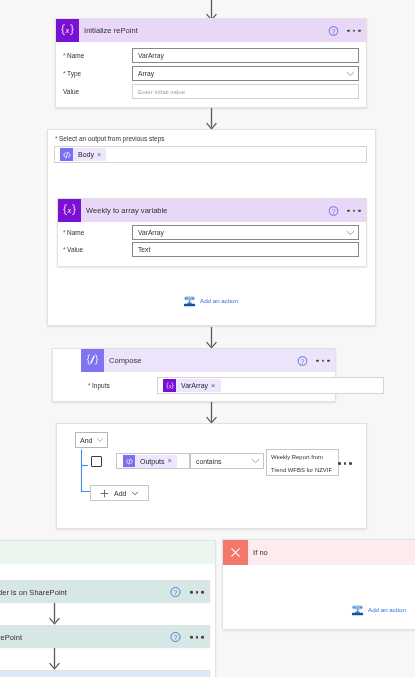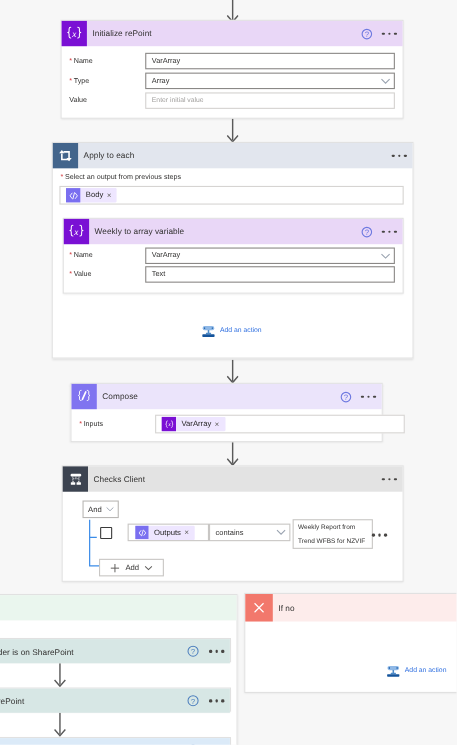--- a/index.html
+++ b/index.html
@@ -108,35 +108,20 @@
       </div>
     </div>
   </div>
 
   <svg class="arrow" style="left:206px;top:108px;width:11px;" width="11" height="22" viewBox="0 0 11 22">
     <path d="M5.5 0 L5.5 19.5" stroke="#5a5a5a" stroke-width="1.3" fill="none"></path>
     <path d="M0.6 15.1 L5.5 20.8 L10.4 15.1" stroke="#5a5a5a" stroke-width="1.3" fill="none"></path>
   </svg>
 
   <div class="card" id="card-foreach" style="left:47px;top:129px;width:329px;height:197px;">
-    <div class="chead" style="background:#e2e6ee;height:23px;">
-      <div class="cicon" style="background:#43658c;width:23px;height:23px;flex:0 0 23px;">
-        <svg width="15" height="15" viewBox="0 0 16 16">
-          <path d="M4.5 6.0 V11.7 H11.5 V4.3 H6.1" stroke="#fff" stroke-width="1.55" fill="none" stroke-linejoin="miter"></path>
-          <path d="M1.9 5.7 L4.5 2.6 L7.1 5.7 Z" fill="#fff"></path>
-          <path d="M8.9 10.2 L11.5 13.4 L14.1 10.2 Z" fill="#fff"></path>
-        </svg>
-      </div>
-      <div class="ctitle">Apply to each</div>
-      <div class="cdots">
-          <i></i>
-          <i></i>
-          <i></i>
-        </div>
-    </div>
 
     <div style="position:relative;">
       <div class="flabel" style="position:absolute;left:7px;top:5px;"><span class="req">*</span><span>Select an output from previous steps</span></div>
       <div class="fbox" style="position:absolute;left:6px;top:16px;width:313px;height:17px;border-color:#d6d4d2;padding-left:5px;">
         <span class="tok">
           <span class="tokico">
               <svg width="10" height="10" viewBox="0 0 12 12">
                 <path d="M4.2 3.1 L2.0 6 L4.2 8.9" stroke="#fff" stroke-width="1" fill="none" stroke-linecap="round" stroke-linejoin="round"></path>
                 <path d="M7.8 3.1 L10.0 6 L7.8 8.9" stroke="#fff" stroke-width="1" fill="none" stroke-linecap="round" stroke-linejoin="round"></path>
                 <path d="M6.9 2.6 L5.1 9.4" stroke="#fff" stroke-width="1" fill="none" stroke-linecap="round"></path>
@@ -204,21 +189,21 @@
       </span>
       <span>Add an action</span>
     </div>
   </div>
 
   <svg class="arrow" style="left:206px;top:327px;width:11px;" width="11" height="22" viewBox="0 0 11 22">
     <path d="M5.5 0 L5.5 19.5" stroke="#5a5a5a" stroke-width="1.3" fill="none"></path>
     <path d="M0.6 15.1 L5.5 20.8 L10.4 15.1" stroke="#5a5a5a" stroke-width="1.3" fill="none"></path>
   </svg>
 
-  <div class="card" id="card-compose" style="left:64px;top:348px;width:284px;height:54px;">
+  <div class="card" id="card-compose" style="left:52px;top:348px;width:284px;height:54px;padding-left:28px;">
     <div class="chead" style="background:#ebe4fb;">
       <div class="cicon" style="background:#8074f0;">
         <svg width="17" height="17" viewBox="0 0 17 17">
           <path d="M5.7 2.9c-1.1 0-1.4 0.5-1.4 1.5v1.7c0 1.0-0.5 1.4-1.1 1.4 0.6 0 1.1 0.4 1.1 1.4v1.7c0 1.0 0.3 1.5 1.4 1.5" stroke="#fff" stroke-width="0.9" fill="none" stroke-linecap="round" stroke-linejoin="round"></path>
           <path d="M11.3 2.9c1.1 0 1.4 0.5 1.4 1.5v1.7c0 1.0 0.5 1.4 1.1 1.4-0.6 0-1.1 0.4-1.1 1.4v1.7c0 1.0-0.3 1.5-1.4 1.5" stroke="#fff" stroke-width="0.9" fill="none" stroke-linecap="round" stroke-linejoin="round"></path>
           <path d="M10.0 4.3 L6.9 11.0" stroke="#fff" stroke-width="1.5" fill="none" stroke-linecap="round"></path>
         </svg>
       </div>
       <div class="ctitle">Compose</div>
       <div class="chelp">
@@ -252,40 +237,20 @@
       </div>
     </div>
   </div>
 
   <svg class="arrow" style="left:206px;top:402px;width:11px;" width="11" height="22" viewBox="0 0 11 22">
     <path d="M5.5 0 L5.5 19.5" stroke="#5a5a5a" stroke-width="1.3" fill="none"></path>
     <path d="M0.6 15.1 L5.5 20.8 L10.4 15.1" stroke="#5a5a5a" stroke-width="1.3" fill="none"></path>
   </svg>
 
   <div class="card" id="card-condition" style="left:56px;top:423px;width:311px;height:106px;">
-    <div class="chead" style="background:#e3e3e3;">
-      <div class="cicon" style="background:#3c4350;">
-        <svg width="16" height="16" viewBox="0 0 16 16">
-          <rect x="3.2" y="2.6" width="9.6" height="2.5" rx="1.1" fill="#fff"></rect>
-          <path d="M5.2 5.4 V7.2 M8 5.4 V7.2 M10.8 5.4 V7.2" stroke="#fff" stroke-width="0.8" stroke-dasharray="0.9 0.8"></path>
-          <path d="M5.2 7.2 H10.8" stroke="#fff" stroke-width="0.8" stroke-dasharray="0.9 0.8"></path>
-          <path d="M5.2 7.2 V9.4 M10.8 7.2 V9.4" stroke="#fff" stroke-width="0.8" stroke-dasharray="0.9 0.8"></path>
-          <rect x="3.4" y="10.4" width="4" height="2.3" rx="0.5" fill="#fff"></rect>
-          <rect x="8.6" y="10.4" width="4" height="2.3" rx="0.5" fill="#fff"></rect>
-          <path d="M5.4 9.2 L4.2 10.4 H6.6 Z" fill="#fff"></path>
-          <path d="M10.6 9.2 L9.4 10.4 H11.8 Z" fill="#fff"></path>
-        </svg>
-      </div>
-      <div class="ctitle">Checks Client</div>
-      <div class="cdots">
-          <i></i>
-          <i></i>
-          <i></i>
-        </div>
-    </div>
 
     <div style="position:relative;height:83px;">
 
       <svg style="position:absolute;left:0;top:0;" width="311" height="83">
         <path d="M24.5 25.5 V67.5 H34.5" stroke="#3b8ce8" stroke-width="1.1" fill="none"></path>
         <path d="M24.5 41.5 H31" stroke="#3b8ce8" stroke-width="1.1" fill="none"></path>
       </svg>
 
       <div class="selbox" style="position:absolute;left:18px;top:8px;width:33px;height:16px;">
         <span class="sellab">And</span>

